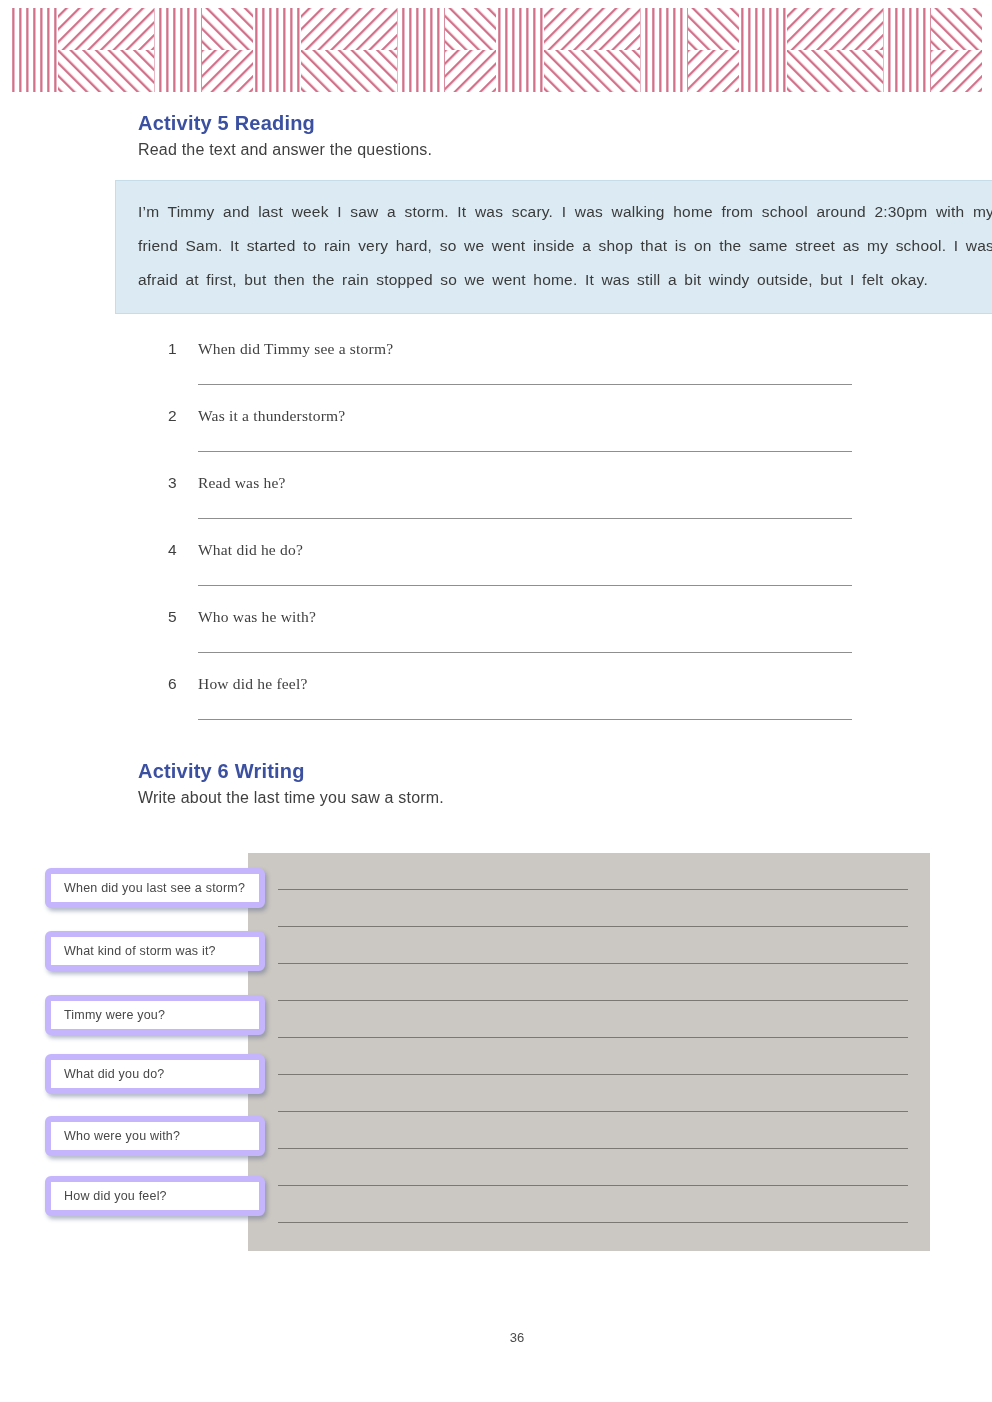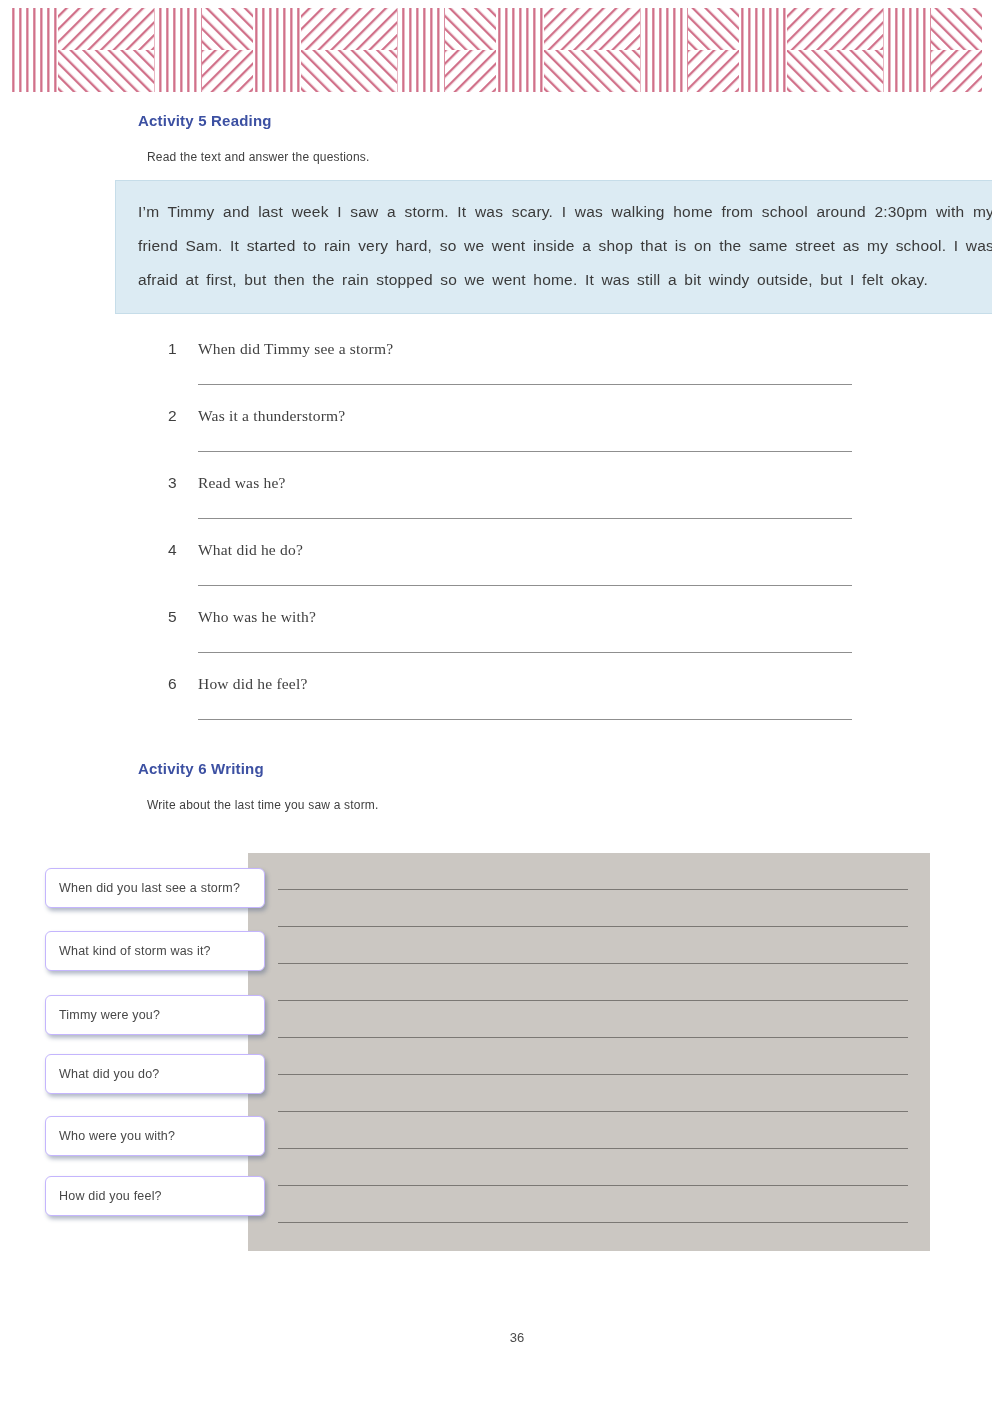--- a/index.html
+++ b/index.html
@@ -9,27 +9,27 @@
     font-family:"Liberation Sans",sans-serif;
     color:#3a3a3a;
     position:relative;
     overflow:hidden;
   }
   .pattern-band{
     position:absolute;left:10px;top:8px;width:972px;height:84px;
   }
   .activity-title{
     position:absolute;
-    font-size:15px;font-weight:bold;color:#3c50a2;
+    font-size:20px;font-weight:bold;color:#3c50a2;
     letter-spacing:0.2px;margin:0;
   }
   #a5-title{left:138px;top:112px;}
   #a6-title{left:138px;top:760px;}
   .instruction{
-    position:absolute;font-size:12px;color:#3f3f3f;margin:9px;
+    position:absolute;font-size:16px;color:#3f3f3f;margin:0;
     letter-spacing:0.2px;
   }
   #a5-instruction{left:138px;top:141px;}
   #a6-instruction{left:138px;top:789px;}
 
   .passage-box{
     position:absolute;left:115px;top:180px;width:902px;
     background:#dcebf3;border:1px solid #c6dde9;
     box-sizing:border-box;
     padding:14px 22px 16px 22px;
@@ -60,21 +60,21 @@
     position:absolute;left:248px;top:853px;width:682px;height:398px;
     background:#cbc7c2;
   }
   .writing-line{
     position:absolute;left:30px;right:22px;height:1px;background:#7b7874;
   }
 
   .prompt-box{
     position:absolute;left:45px;width:220px;height:40px;
     background:#ffffff;
-    border:1px solid #c4b5fd;
+    border:6px solid #c4b5fd;
     border-radius:6px;
     box-shadow:2px 3px 4px rgba(85,100,130,0.45);
     box-sizing:border-box;
     display:flex;align-items:center;
     padding-left:13px;
     font-size:12.5px;color:#474747;letter-spacing:0.2px;
   }
 
   .page-number{
     position:absolute;left:0;top:1330px;width:100%;

